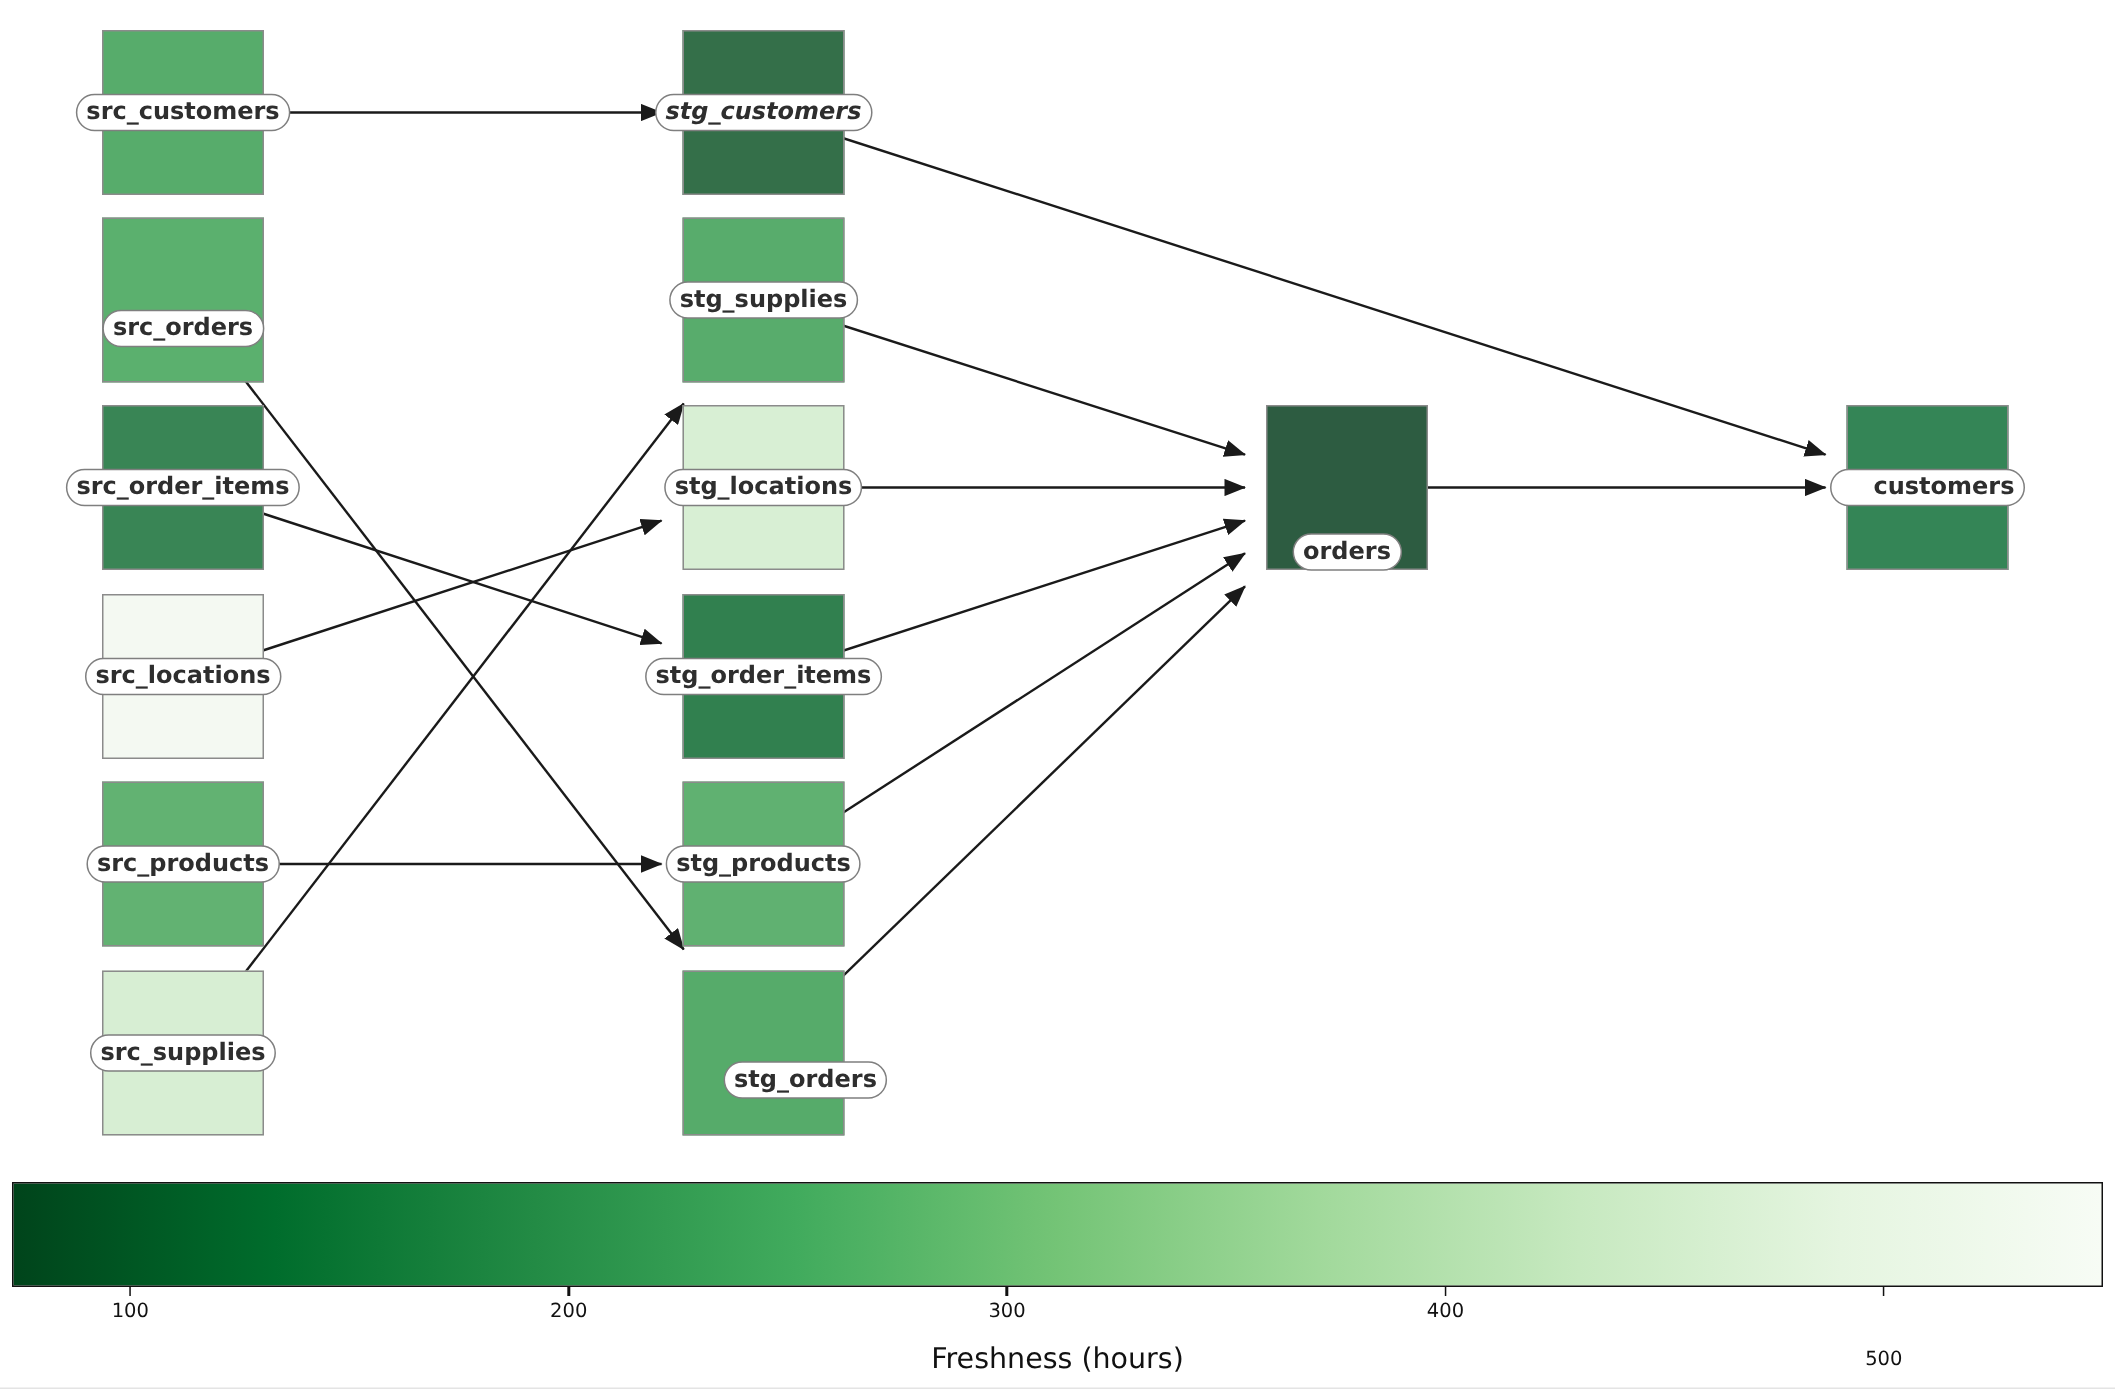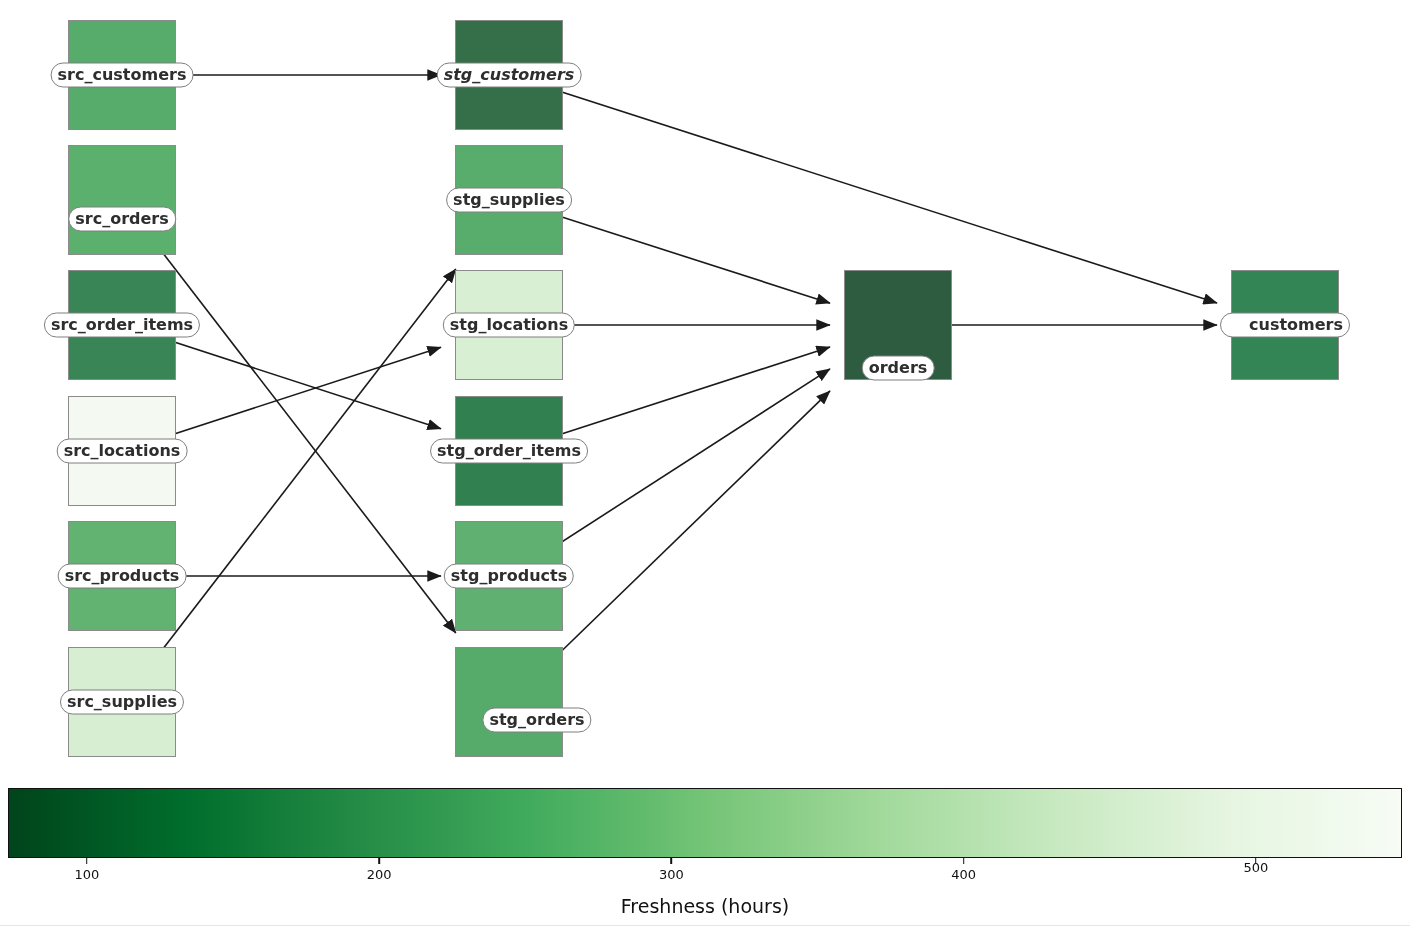--- a/index.html
+++ b/index.html
@@ -139,18 +139,18 @@
   <div id="colorbar-ticks">
       <div class="cbtick" style="left: 86.9057px; top: 858px; background: rgb(17, 17, 17);"></div>
       <div class="cbticklabel" style="left: 86.9057px; top: 867px;">100</div>
       <div class="cbtick" style="left: 379.149px; top: 858px; background: rgb(17, 17, 17);"></div>
       <div class="cbticklabel" style="left: 379.149px; top: 867px;">200</div>
       <div class="cbtick" style="left: 671.392px; top: 858px; background: rgb(17, 17, 17);"></div>
       <div class="cbticklabel" style="left: 671.392px; top: 867px;">300</div>
       <div class="cbtick" style="left: 963.635px; top: 858px; background: rgb(17, 17, 17);"></div>
       <div class="cbticklabel" style="left: 963.635px; top: 867px;">400</div>
       <div class="cbtick" style="left: 1255.88px; top: 858px; background: rgb(17, 17, 17);"></div>
-      <div class="cbticklabel" style="left: 1255.88px; top: 860px; text-align: right;">500</div>
+      <div class="cbticklabel" style="left: 1255.88px; top: 899px; text-align: right;">500</div>
     </div>
   <div class="cbaxislabel" id="cb-axis-label" style="left: 705px; top: 895px;">Freshness (hours)</div>
 
   <div class="figure-bottom-border"></div>
 </div>
 
 </body></html>

